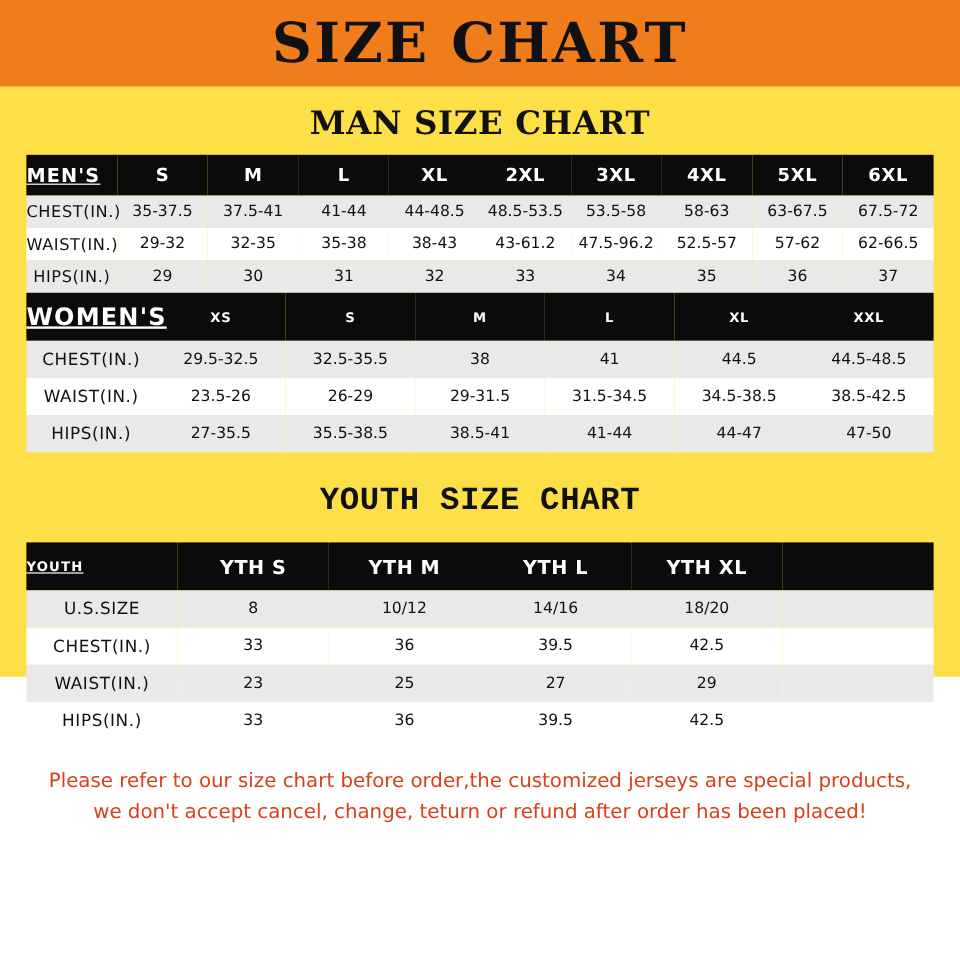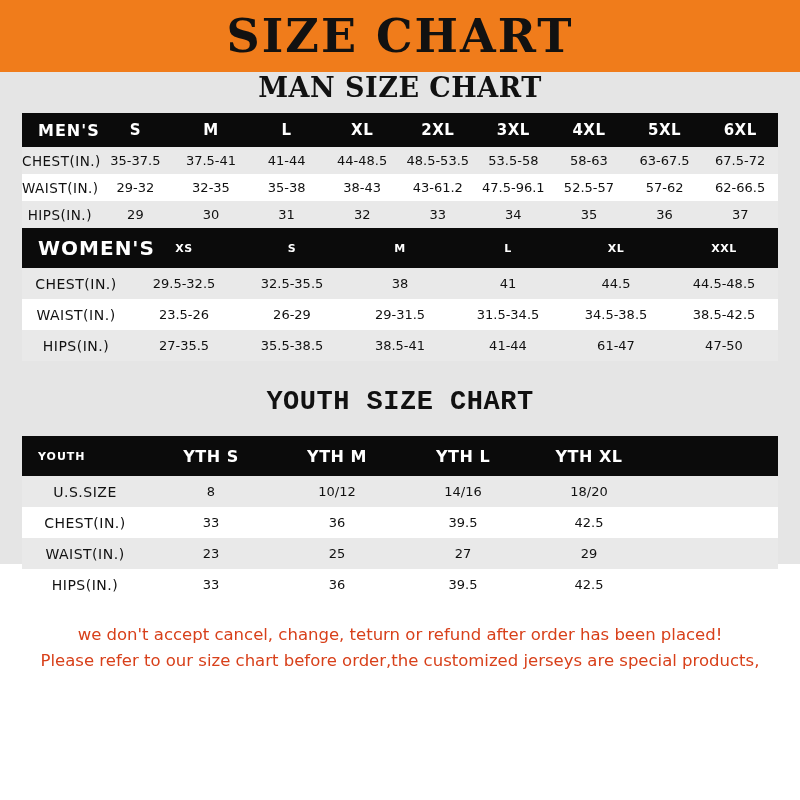--- a/index.html
+++ b/index.html
@@ -10,21 +10,21 @@
     width: 800px;
     height: 800px;
     background: #ffffff;
     font-family: "DejaVu Sans", sans-serif;
     overflow: hidden;
   }
   .page {
     position: relative;
     width: 800px;
     height: 564px;
-    background: #e5e5e5;
+    background: #fde047;
     box-sizing: border-box;
   }
   
   .header-band {
     position: relative;
     height: 72px;
     background: #f07c1b;
     display: flex;
     align-items: center;
     justify-content: center;
@@ -43,21 +43,21 @@
     box-sizing: border-box;
   }
   .section-title {
     font-family: "DejaVu Serif", serif;
     font-weight: bold;
     font-size: 27px;
     color: #111111;
     text-align: center;
     letter-spacing: 0.5px;
   }
-  .t-man { margin-bottom: 10px; }
+  .t-man { margin-top: 16px; margin-bottom: 10px; }
   .t-women { margin-top: 22px; margin-bottom: 12px; }
   .t-youth { margin-top: 26px; margin-bottom: 19px; font-family: Liberation Mono, monospace; }
 
   table.size-table {
     width: 100%;
     border-collapse: collapse;
     table-layout: fixed;
   }
   table.size-table td, table.size-table th {
     text-align: center;
@@ -73,23 +73,23 @@
     height: 34px;
   }
   tr.head-row td {
     color: #ffffff;
     font-size: 15px;
     font-weight: bold;
     letter-spacing: 0.5px;
   }
   tr.head-row td.first-col {
     text-align: left;
-    padding-left: 16px;
     font-size: 16px;
     letter-spacing: 1px;
+    text-decoration: underline;
   }
   
   tr.data-row {
     height: 27px;
   }
   tr.row-light { background: #e9e9e9; }
   tr.row-white { background: #ffffff; }
   tr.data-row td.first-col {
     font-size: 13.5px;
     letter-spacing: 0.5px;
@@ -161,21 +161,21 @@
           <td>63-67.5</td>
           <td>67.5-72</td>
         </tr>
         <tr class="data-row row-white">
           <td class="first-col">WAIST(IN.)</td>
           <td>29-32</td>
           <td>32-35</td>
           <td>35-38</td>
           <td>38-43</td>
           <td>43-61.2</td>
-          <td>47.5-96.1</td>
+          <td>47.5-96.2</td>
           <td>52.5-57</td>
           <td>57-62</td>
           <td>62-66.5</td>
         </tr>
         <tr class="data-row row-light">
           <td class="first-col">HIPS(IN.)</td>
           <td>29</td>
           <td>30</td>
           <td>31</td>
           <td>32</td>
@@ -217,21 +217,21 @@
           <td>31.5-34.5</td>
           <td>34.5-38.5</td>
           <td>38.5-42.5</td>
         </tr>
         <tr class="data-row row-light">
           <td class="first-col">HIPS(IN.)</td>
           <td>27-35.5</td>
           <td>35.5-38.5</td>
           <td>38.5-41</td>
           <td>41-44</td>
-          <td>61-47</td>
+          <td>44-47</td>
           <td>47-50</td>
         </tr>
       </tbody>
     </table>
 
     <div class="section-title t-youth">YOUTH SIZE CHART</div>
 
     <table class="size-table youth-table">
       <tbody>
         <tr class="head-row">
@@ -271,18 +271,18 @@
           <td>33</td>
           <td>36</td>
           <td>39.5</td>
           <td>42.5</td>
           <td></td>
         </tr>
       </tbody>
     </table>
 
     <div class="note">
+      <span class="note-line">Please refer to our size chart before order,the customized jerseys are special products,</span>
       <span class="note-line">we don't accept cancel, change, teturn or refund after order has been placed!</span>
-      <span class="note-line">Please refer to our size chart before order,the customized jerseys are special products,</span>
     </div>
 
   </div>
 </div>
 
 </body></html>

